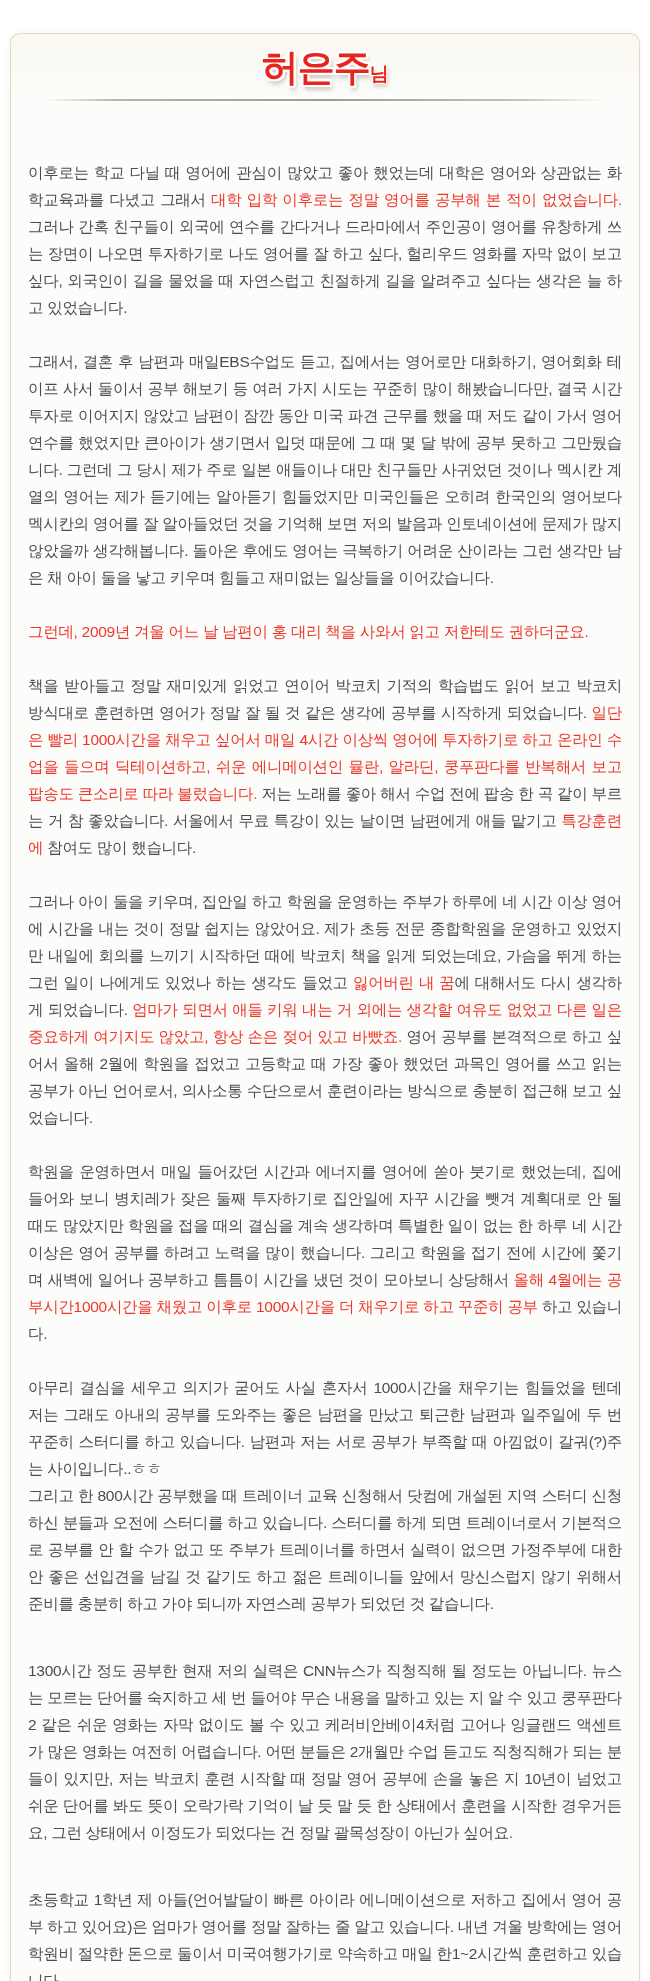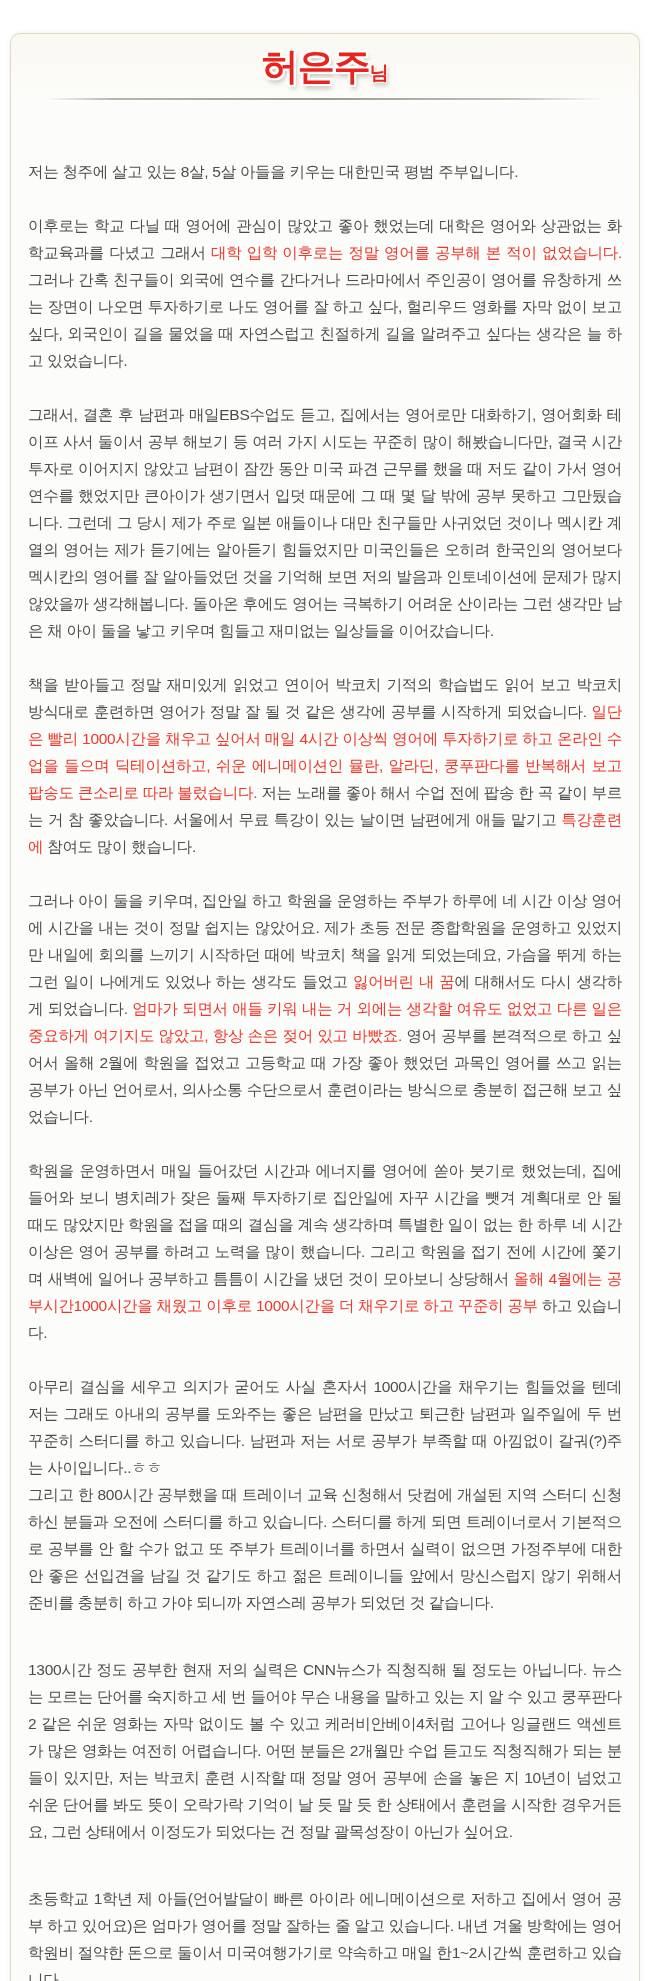--- a/index.html
+++ b/index.html
@@ -36,21 +36,20 @@
     font-size: 37px;
     font-weight: bold;
     color: #e8241d;
     letter-spacing: -1px;
     text-shadow:
       -2px -2px 0 #ffffff, 2px -2px 0 #ffffff,
       -2px 2px 0 #ffffff, 2px 2px 0 #ffffff,
       -2px 0 0 #ffffff, 2px 0 0 #ffffff,
       0 -2px 0 #ffffff, 0 2px 0 #ffffff,
       2px 4px 5px rgba(90,80,70,0.45);
-    font-family: Liberation Mono, monospace;
   }
   .title-suffix {
     font-size: 19px;
     font-weight: bold;
     color: #e8241d;
     letter-spacing: -0.5px;
     text-shadow:
       -1px -1px 0 #ffffff, 1px -1px 0 #ffffff,
       -1px 1px 0 #ffffff, 1px 1px 0 #ffffff,
       1px 3px 4px rgba(90,80,70,0.45);
@@ -88,23 +87,23 @@
   }
 </style>
 </head>
 <body>
 
 <div class="page">
   <div class="content-box">
     <h1 class="title"><span class="title-main">허은주</span><span class="title-suffix">님</span></h1>
     <div class="divider"></div>
     <div class="post-body" id="post-body">
-        <p class="para"><span class="plain">저는 청주에 살고 있는 8살, 5살 아들을 키우는 대한민국 평범 주부입니다.</span></p>
         <p class="para"><span class="plain">이후로는 학교 다닐 때 영어에 관심이 많았고 좋아 했었는데 대학은 영어와 상관없는 화학교육과를 다녔고 그래서 </span><span class="red">대학 입학 이후로는 정말 영어를 공부해 본 적이 없었습니다.</span><span class="plain"> 그러나 간혹 친구들이 외국에 연수를 간다거나 드라마에서 주인공이 영어를 유창하게 쓰는 장면이 나오면 투자하기로 나도 영어를 잘 하고 싶다, 헐리우드 영화를 자막 없이 보고 싶다, 외국인이 길을 물었을 때 자연스럽고 친절하게 길을 알려주고 싶다는 생각은 늘 하고 있었습니다.</span></p>
         <p class="para"><span class="plain">그래서, 결혼 후 남편과 매일EBS수업도 듣고, 집에서는 영어로만 대화하기, 영어회화 테이프 사서 둘이서 공부 해보기 등 여러 가지 시도는 꾸준히 많이 해봤습니다만, 결국 시간 투자로 이어지지 않았고 남편이 잠깐 동안 미국 파견 근무를 했을 때 저도 같이 가서 영어 연수를 했었지만 큰아이가 생기면서 입덧 때문에 그 때 몇 달 밖에 공부 못하고 그만뒀습니다. 그런데 그 당시 제가 주로 일본 애들이나 대만 친구들만 사귀었던 것이나 멕시칸 계열의 영어는 제가 듣기에는 알아듣기 힘들었지만 미국인들은 오히려 한국인의 영어보다 멕시칸의 영어를 잘 알아들었던 것을 기억해 보면 저의 발음과 인토네이션에 문제가 많지 않았을까 생각해봅니다. 돌아온 후에도 영어는 극복하기 어려운 산이라는 그런 생각만 남은 채 아이 둘을 낳고 키우며 힘들고 재미없는 일상들을 이어갔습니다.</span></p>
+        <p class="para"><span class="red">그런데, 2009년 겨울 어느 날 남편이 홍 대리 책을 사와서 읽고 저한테도 권하더군요.</span></p>
         <p class="para"><span class="plain">책을 받아들고 정말 재미있게 읽었고 연이어 박코치 기적의 학습법도 읽어 보고 박코치 방식대로 훈련하면 영어가 정말 잘 될 것 같은 생각에 공부를 시작하게 되었습니다. </span><span class="red">일단은 빨리 1000시간을 채우고 싶어서 매일 4시간 이상씩 영어에 투자하기로 하고 온라인 수업을 들으며 딕테이션하고, 쉬운 에니메이션인 뮬란, 알라딘, 쿵푸판다를 반복해서 보고 팝송도 큰소리로 따라 불렀습니다.</span><span class="plain"> 저는 노래를 좋아 해서 수업 전에 팝송 한 곡 같이 부르는 거 참 좋았습니다. 서울에서 무료 특강이 있는 날이면 남편에게 애들 맡기고 </span><span class="red">특강훈련에</span><span class="plain"> 참여도 많이 했습니다.</span></p>
         <p class="para"><span class="plain">그러나 아이 둘을 키우며, 집안일 하고 학원을 운영하는 주부가 하루에 네 시간 이상 영어에 시간을 내는 것이 정말 쉽지는 않았어요. 제가 초등 전문 종합학원을 운영하고 있었지만 내일에 회의를 느끼기 시작하던 때에 박코치 책을 읽게 되었는데요, 가슴을 뛰게 하는 그런 일이 나에게도 있었나 하는 생각도 들었고 </span><span class="red">잃어버린 내 꿈</span><span class="plain">에 대해서도 다시 생각하게 되었습니다. </span><span class="red">엄마가 되면서 애들 키워 내는 거 외에는 생각할 여유도 없었고 다른 일은 중요하게 여기지도 않았고, 항상 손은 젖어 있고 바빴죠.</span><span class="plain"> 영어 공부를 본격적으로 하고 싶어서 올해 2월에 학원을 접었고 고등학교 때 가장 좋아 했었던 과목인 영어를 쓰고 읽는 공부가 아닌 언어로서, 의사소통 수단으로서 훈련이라는 방식으로 충분히 접근해 보고 싶었습니다.</span></p>
         <p class="para"><span class="plain">학원을 운영하면서 매일 들어갔던 시간과 에너지를 영어에 쏟아 붓기로 했었는데, 집에 들어와 보니 병치레가 잦은 둘째 투자하기로 집안일에 자꾸 시간을 뺏겨 계획대로 안 될 때도 많았지만 학원을 접을 때의 결심을 계속 생각하며 특별한 일이 없는 한 하루 네 시간 이상은 영어 공부를 하려고 노력을 많이 했습니다. 그리고 학원을 접기 전에 시간에 쫓기며 새벽에 일어나 공부하고 틈틈이 시간을 냈던 것이 모아보니 상당해서 </span><span class="red">올해 4월에는 공부시간1000시간을 채웠고 이후로 1000시간을 더 채우기로 하고 꾸준히 공부</span><span class="plain"> 하고 있습니다.</span></p>
         <p class="para"><span class="plain">아무리 결심을 세우고 의지가 굳어도 사실 혼자서 1000시간을 채우기는 힘들었을 텐데 저는 그래도 아내의 공부를 도와주는 좋은 남편을 만났고 퇴근한 남편과 일주일에 두 번 꾸준히 스터디를 하고 있습니다. 남편과 저는 서로 공부가 부족할 때 아낌없이 갈궈(?)주는 사이입니다..ㅎㅎ</span><br><span class="plain">그리고 한 800시간 공부했을 때 트레이너 교육 신청해서 닷컴에 개설된 지역 스터디 신청하신 분들과 오전에 스터디를 하고 있습니다. 스터디를 하게 되면 트레이너로서 기본적으로 공부를 안 할 수가 없고 또 주부가 트레이너를 하면서 실력이 없으면 가정주부에 대한 안 좋은 선입견을 남길 것 같기도 하고 젊은 트레이니들 앞에서 망신스럽지 않기 위해서 준비를 충분히 하고 가야 되니까 자연스레 공부가 되었던 것 같습니다.</span></p>
         <p class="para gap-lg"><span class="plain">1300시간 정도 공부한 현재 저의 실력은 CNN뉴스가 직청직해 될 정도는 아닙니다. 뉴스는 모르는 단어를 숙지하고 세 번 들어야 무슨 내용을 말하고 있는 지 알 수 있고 쿵푸판다2 같은 쉬운 영화는 자막 없이도 볼 수 있고 케러비안베이4처럼 고어나 잉글랜드 액센트가 많은 영화는 여전히 어렵습니다. 어떤 분들은 2개월만 수업 듣고도 직청직해가 되는 분들이 있지만, 저는 박코치 훈련 시작할 때 정말 영어 공부에 손을 놓은 지 10년이 넘었고 쉬운 단어를 봐도 뜻이 오락가락 기억이 날 듯 말 듯 한 상태에서 훈련을 시작한 경우거든요, 그런 상태에서 이정도가 되었다는 건 정말 괄목성장이 아닌가 싶어요.</span></p>
         <p class="para gap-lg"><span class="plain">초등학교 1학년 제 아들(언어발달이 빠른 아이라 에니메이션으로 저하고 집에서 영어 공부 하고 있어요)은 엄마가 영어를 정말 잘하는 줄 알고 있습니다. 내년 겨울 방학에는 영어학원비 절약한 돈으로 둘이서 미국여행가기로 약속하고 매일 한1~2시간씩 훈련하고 있습니다.</span></p>
       </div>
   </div>
 </div>
 

